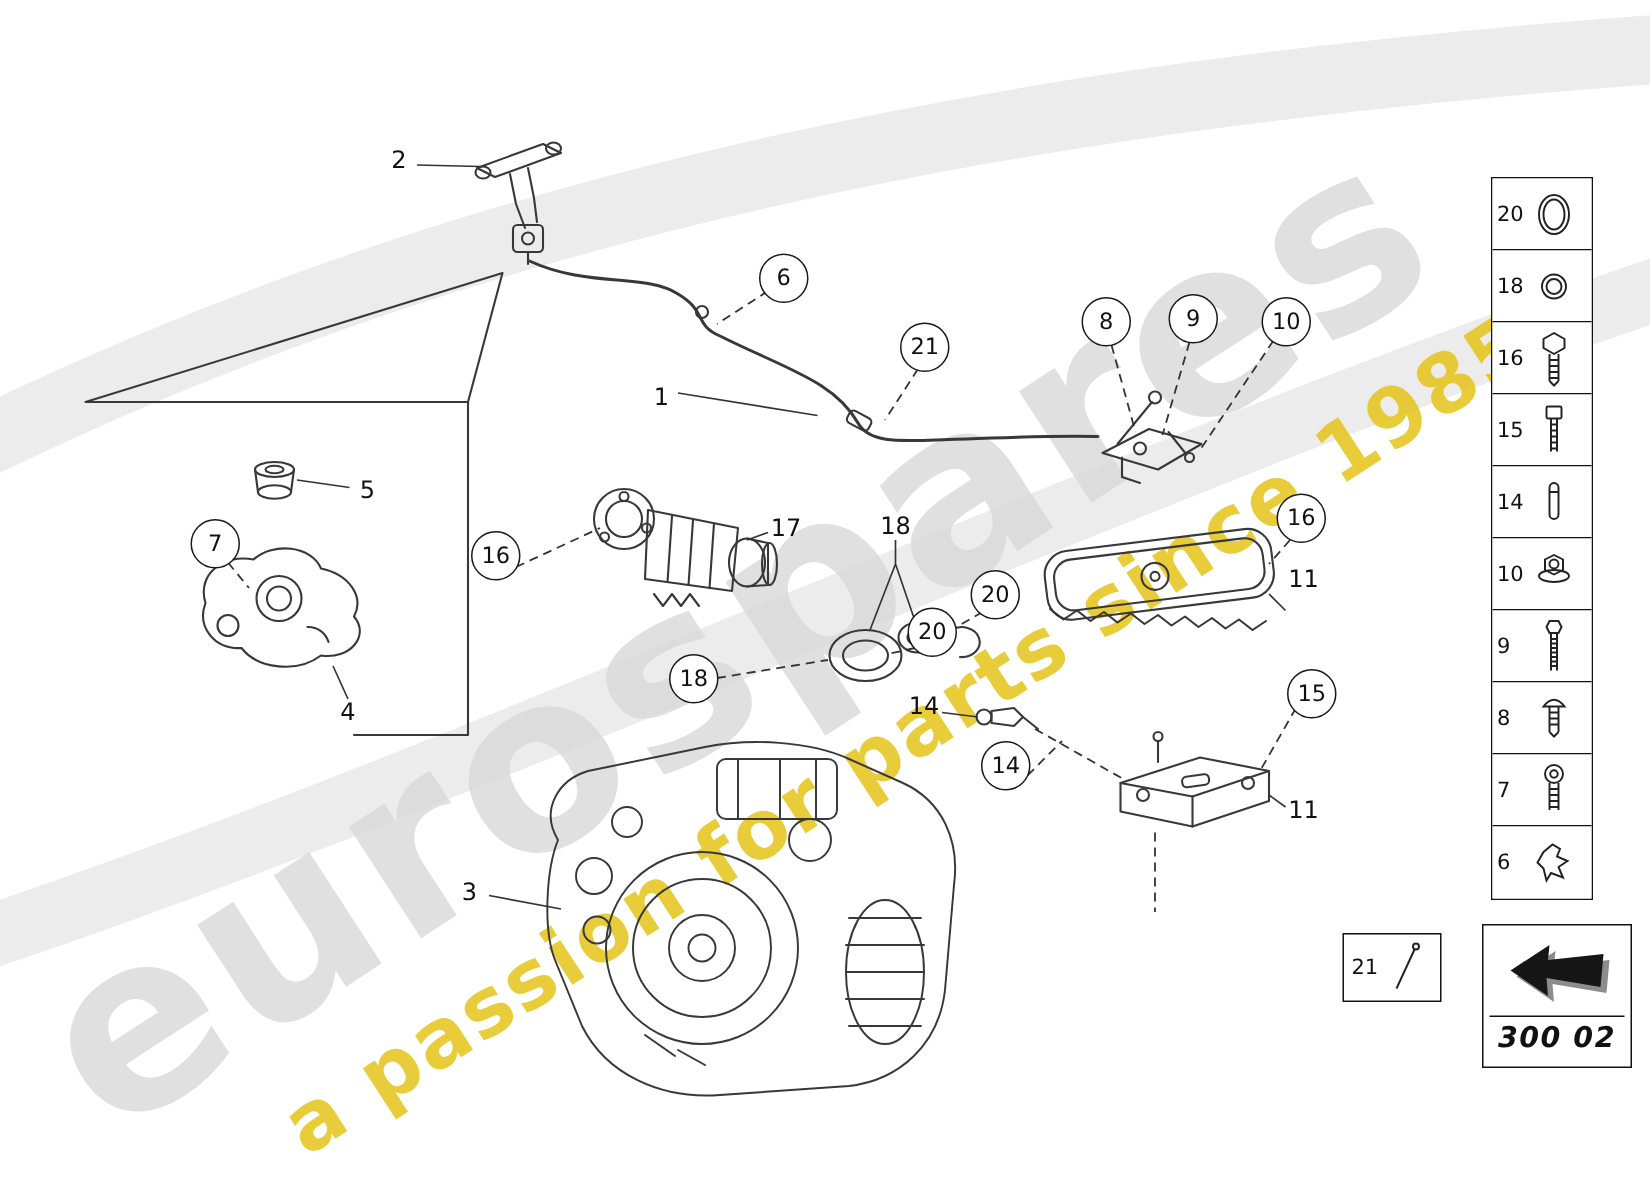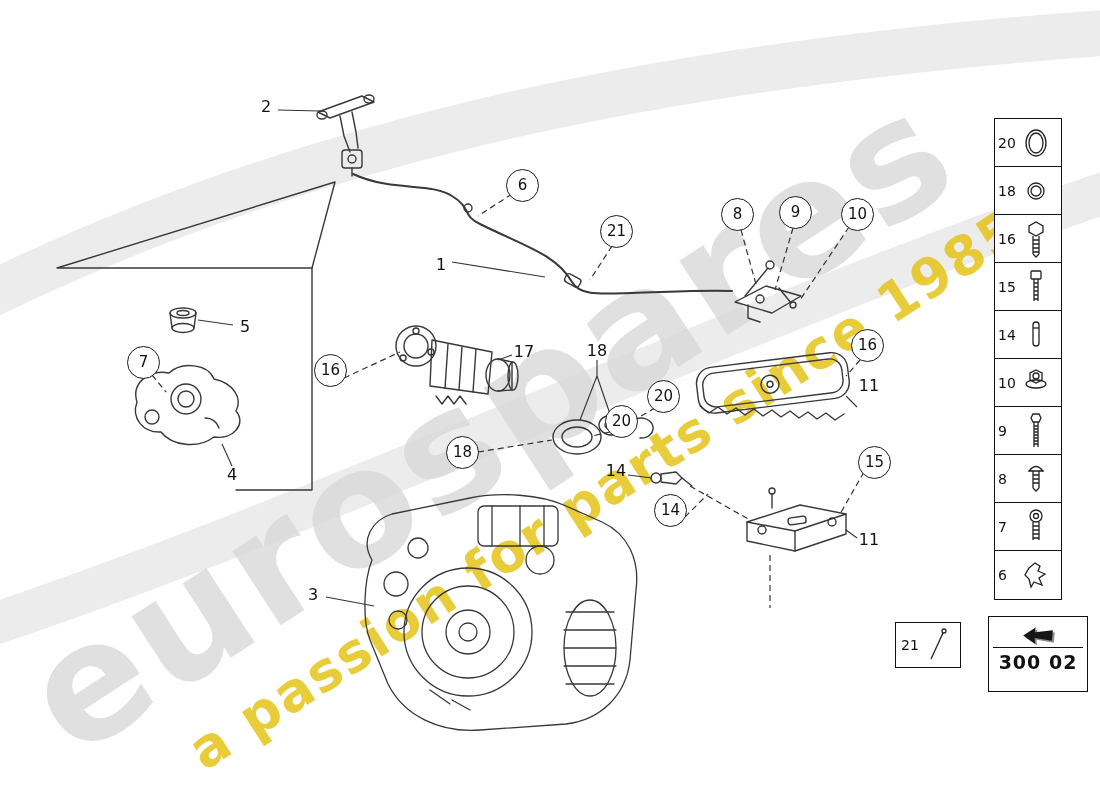--- a/index.html
+++ b/index.html
@@ -37,24 +37,25 @@
   .legend-item:last-child { border-bottom:none; }
   .legend-item .num { font-size:14px; width:21px; flex:none; }
 
   .pin-box {
     position:absolute; left:895px; top:622px; width:66px; height:46px;
     border:1.6px solid #111; background:#fff;
     display:flex; align-items:center; padding:2px 5px; gap:4px;
     font-size:14px; cursor:pointer;
   }
   .nav-box {
-    position:absolute; left:988px; top:616px; width:100px; height:76px;
+    position:absolute; left:988px; top:616px; width:100px; height:96px;
     border:1.6px solid #111; background:#fff;
     display:flex; flex-direction:column; align-items:center; justify-content:space-between;
-    padding:8px 4px 18px;
+    padding:8px 4px 8px;
+    font-style:italic;
   }
   .nav-code {
     font-weight:bold; font-size:19px; letter-spacing:1px;
     width:100%; text-align:center; border-top:1.4px solid #111; padding-top:3px;
   }
 </style>
 </head>
 <body>
 
 <div class="canvas">

